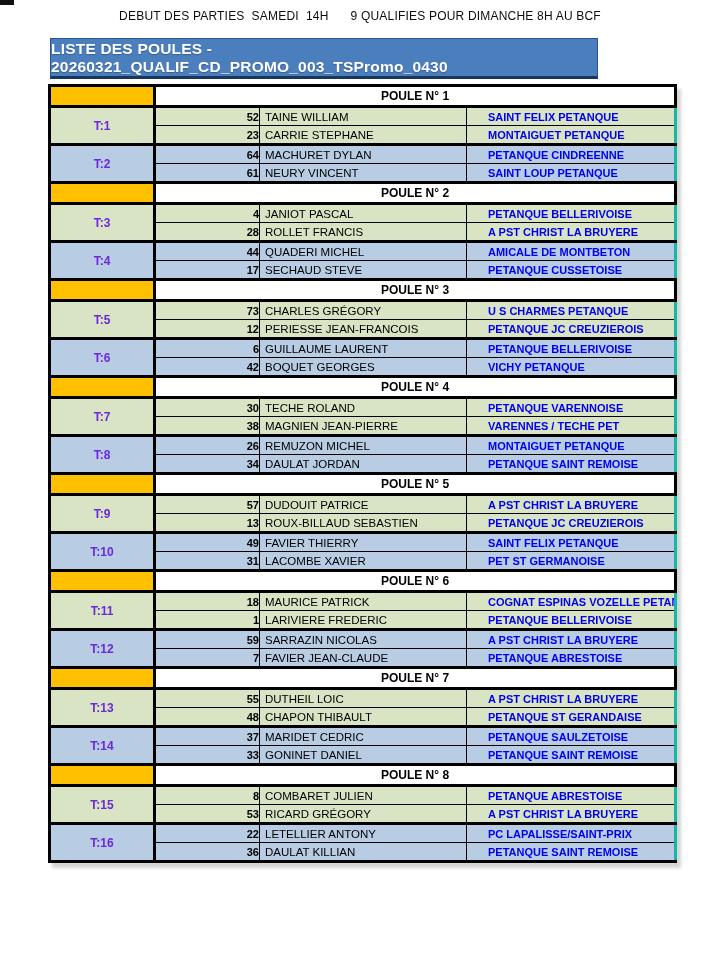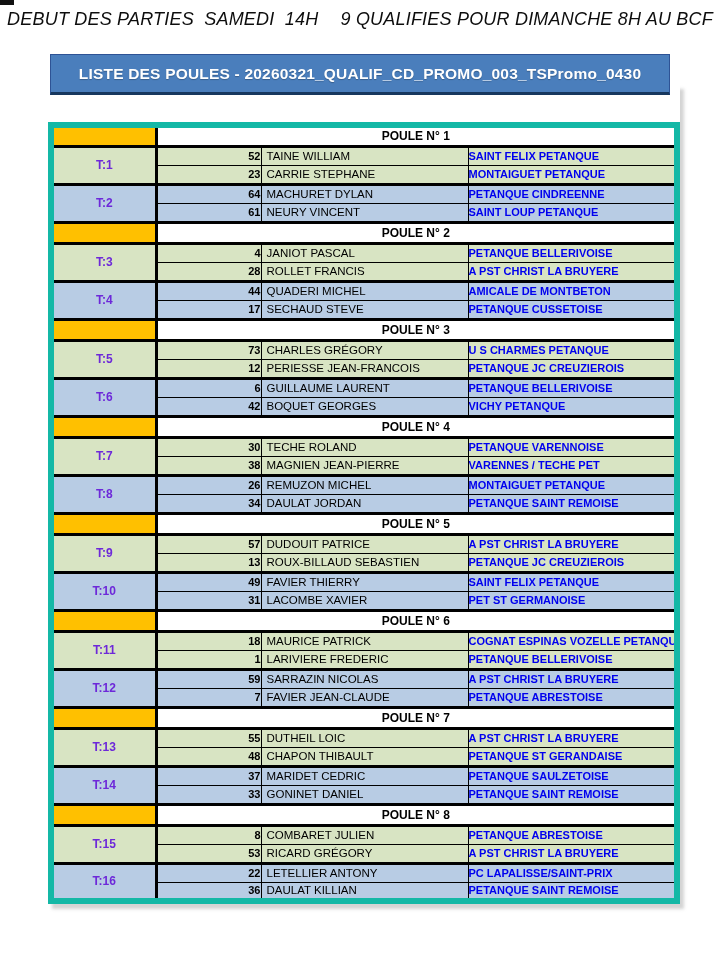--- a/index.html
+++ b/index.html
@@ -2,51 +2,51 @@
 <html style="--title-bg: #4a7ebc; --orange: #ffc000; --green: #d8e4c3; --blue: #b8cce4; --club: #0000ee;"><head>
 <meta charset="utf-8">
 <style>
   * { margin:0; padding:0; box-sizing:border-box; }
   html,body { width:720px; height:957px; background:#ffffff;
     font-family:"Liberation Sans", sans-serif; position:relative; overflow:hidden; }
 
   .corner-mark { position:absolute; left:0; top:0; width:14px; height:5px; background:#111; }
 
   .top-note { position:absolute; left:0; top:9px; width:720px; text-align:center;
-    font-size:18px; font-weight:400; color:#0d0d0d; letter-spacing:0.2px;font-style:italic; }
+    font-size:12px; font-weight:400; color:#0d0d0d; letter-spacing:0.2px; }
   .top-note span { white-space:pre; }
   .top-note .gap { display:inline-block; width:22px; }
 
-  .title-bar { position:absolute; left:50px; top:38px; width:620px; height:41px;
+  .title-bar { position:absolute; left:50px; top:38px; width:548px; height:41px;
     background:var(--title-bg,#4a7ebc); border:1px solid #2e5395; border-bottom:3px solid #17375e;
     display:flex; align-items:center; justify-content:center;
     color:#ffffff; font-weight:bold; font-size:15.5px; letter-spacing:0.2px;
-    text-shadow:0 1px 1px rgba(0,0,0,0.25);margin-top:16px; }
+    text-shadow:0 1px 1px rgba(0,0,0,0.25); }
 
   .pools-wrap { position:absolute; left:48px; top:84px;
     box-shadow:4px 5px 3px rgba(160,160,160,0.45); }
   table { border-collapse:collapse; table-layout:fixed; width:626px;
-    border:6px solid #14b8a6;margin-top:38px; }
+    border:3px solid #14b8a6; }
   td { border:1px solid #000; vertical-align:middle; overflow:hidden; white-space:nowrap; }
 
   tr.hdr td { border-width:3px; height:21px; }
   td.hdr-spacer { background:var(--orange,#ffc000); }
   td.pool-label { background:#ffffff; text-align:center; font-weight:bold;
     font-size:12px; color:#000; }
 
   tr.prow td { height:19px; }
   tr.g-top td { border-top-width:3px; }
   tr.g-bot td { border-bottom-width:3px; }
 
   td.t-cell { border-left-width:3px; border-right-width:3px;
     border-top-width:3px; border-bottom-width:3px;
     text-align:center; font-weight:bold; font-size:12px; color:#6d28d9; }
   td.num { text-align:right; font-weight:bold; font-size:11px; color:#000; }
   td.name { font-weight:normal; font-size:11.5px; color:#000; padding-left:5px; }
-  td.club { font-weight:bold; font-size:11px; color:var(--club,#0000ee); padding-left:0; }
+  td.club { font-weight:bold; font-size:11px; color:var(--club,#0000ee); padding-left:21px; }
 
   tr.prow.green td { background:var(--green,#d8e4c3); }
   tr.prow.blue  td { background:var(--blue,#b8cce4); }
 </style>
 </head>
 <body>
 
 <div class="corner-mark"></div>
 
 <div class="top-note">

